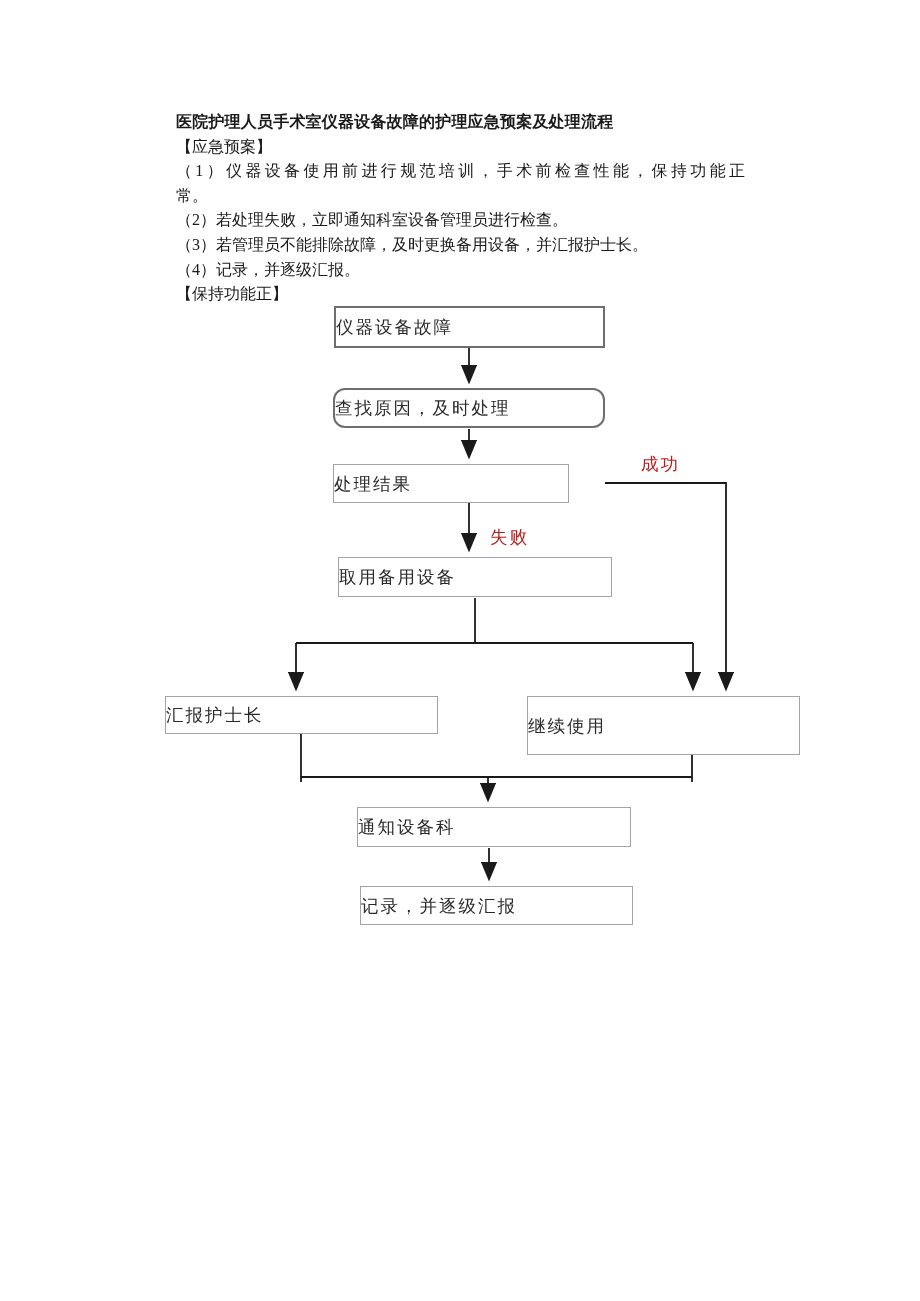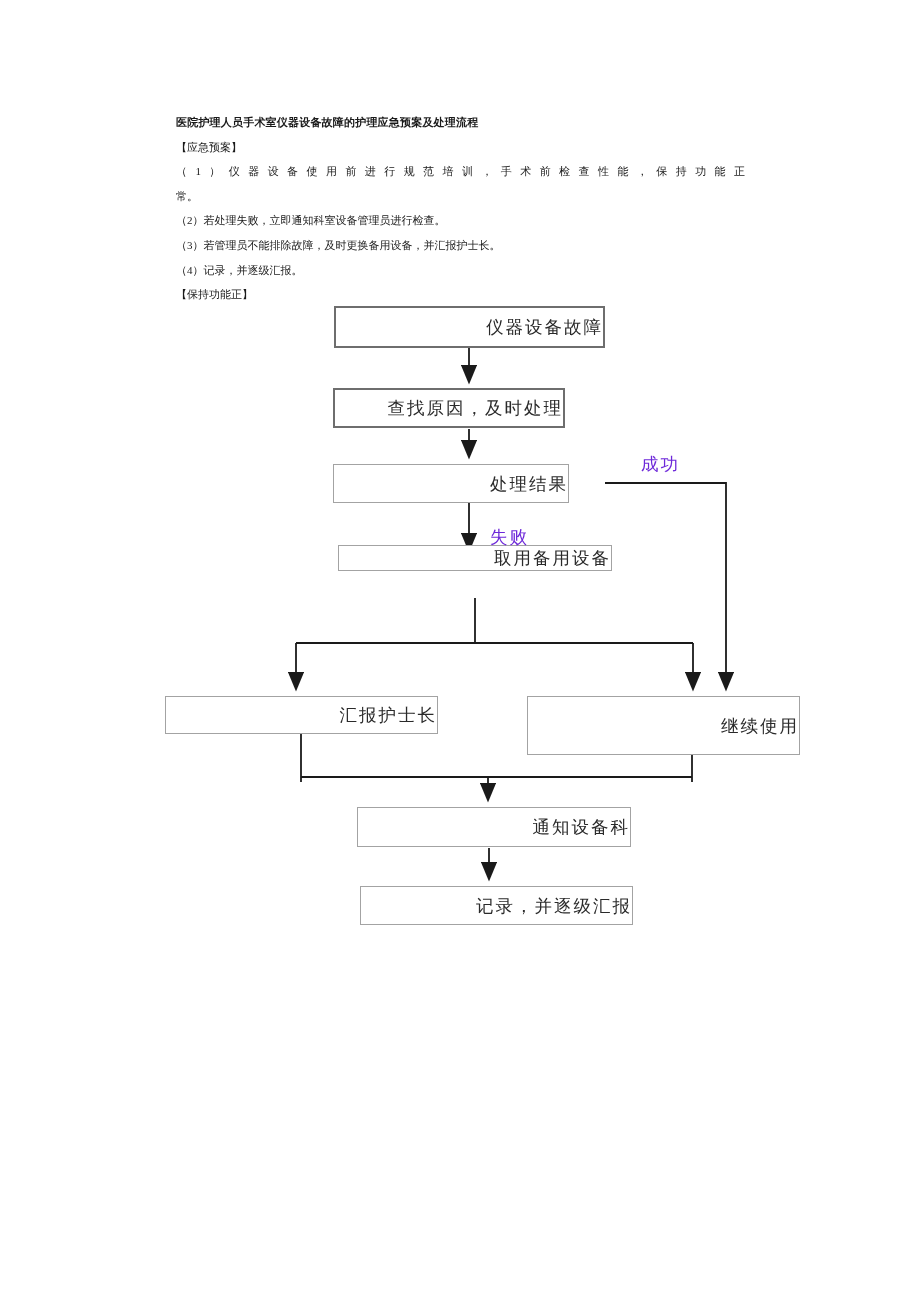--- a/index.html
+++ b/index.html
@@ -14,21 +14,21 @@
     background: #ffffff;
     font-family: "Liberation Serif", "DejaVu Serif", serif;
     color: #1a1a1a;
     overflow: hidden;
   }
   .textblock {
     position: absolute;
     left: 176px;
     top: 110px;
     width: 600px;
-    font-size: 11px;
+    font-size: 16px;
     line-height: 24.6px;
     color: #1a1a1a;
   }
   .doc-title {
     font-weight: bold;
     letter-spacing: 0.2px;
     white-space: nowrap;
   }
   .doc-line {
     white-space: nowrap;
@@ -47,43 +47,43 @@
     width: 920px;
     height: 1301px;
     pointer-events: none;
   }
   .node {
     position: absolute;
     box-sizing: border-box;
     background: #ffffff;
     display: flex;
     align-items: center;
-    justify-content: flex-end;
+    justify-content: flex-start;
     font-size: 17.5px;
     letter-spacing: 2px;
     color: #2a2a2a;
     white-space: nowrap;
   }
   .node.dark  { border: 2px solid #6e6e6e; }
   .node.light { border: 1.5px solid #a3a3a3; }
 
   .n-fault       { left: 334px; top: 306px; width: 271px; height: 42px; }
-  .n-investigate { left: 333px; top: 388px; width: 232px; height: 40px; }
+  .n-investigate { left: 333px; top: 388px; width: 272px; height: 40px; border-radius: 12px; }
   .n-result      { left: 333px; top: 464px; width: 236px; height: 39px; }
-  .n-backup      { left: 338px; top: 545px; width: 274px; height: 26px; }
+  .n-backup      { left: 338px; top: 557px; width: 274px; height: 40px; }
   .n-report      { left: 165px; top: 696px; width: 273px; height: 38px; }
   .n-continue    { left: 527px; top: 696px; width: 273px; height: 59px; }
   .n-notify      { left: 357px; top: 807px; width: 274px; height: 40px; }
-  .n-record      { left: 360px; top: 886px; width: 273px; height: 39px; padding-left: 41px; }
+  .n-record      { left: 360px; top: 886px; width: 273px; height: 39px; }
 
   .edge-label {
     position: absolute;
     font-size: 17.5px;
     letter-spacing: 2px;
-    color: #6d28d9;
+    color: #b91c1c;
     white-space: nowrap;
   }
   .lbl-success { left: 641px; top: 452px; }
   .lbl-failure { left: 490px; top: 525px; }
 </style>
 </head>
 <body>
 
 <div class="page">
 

